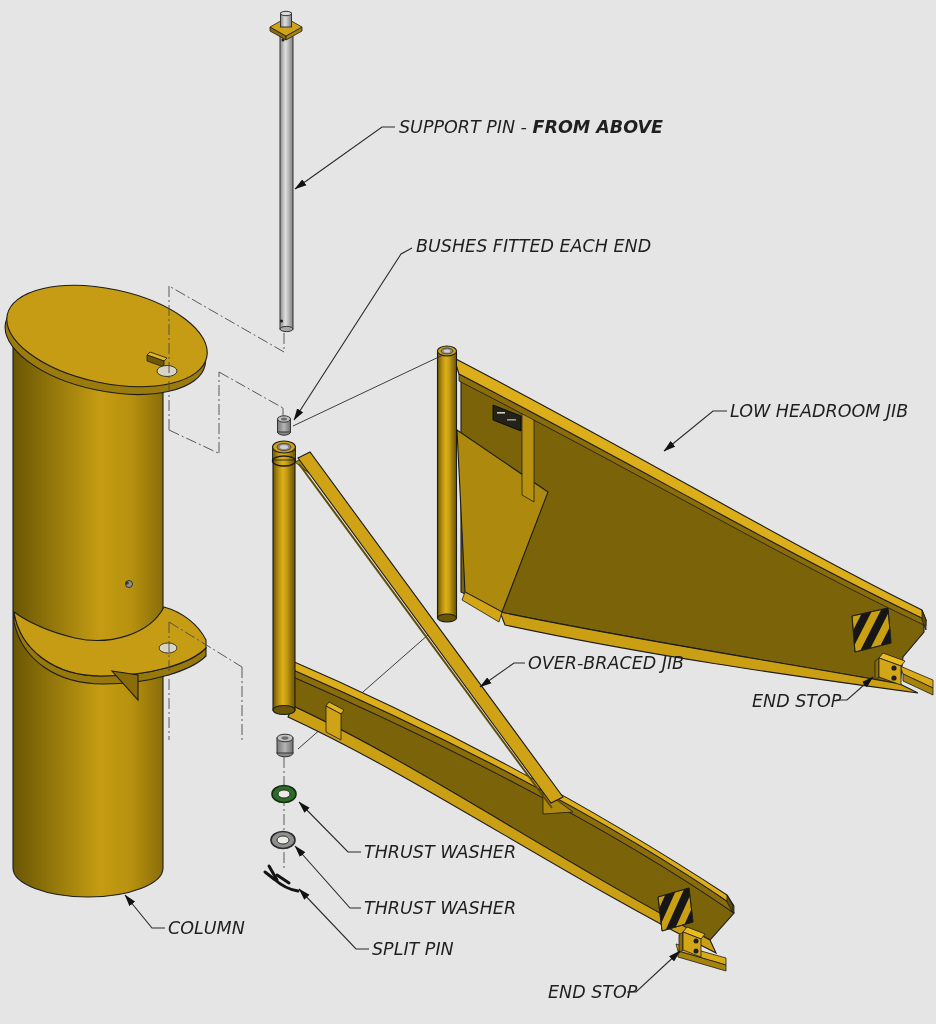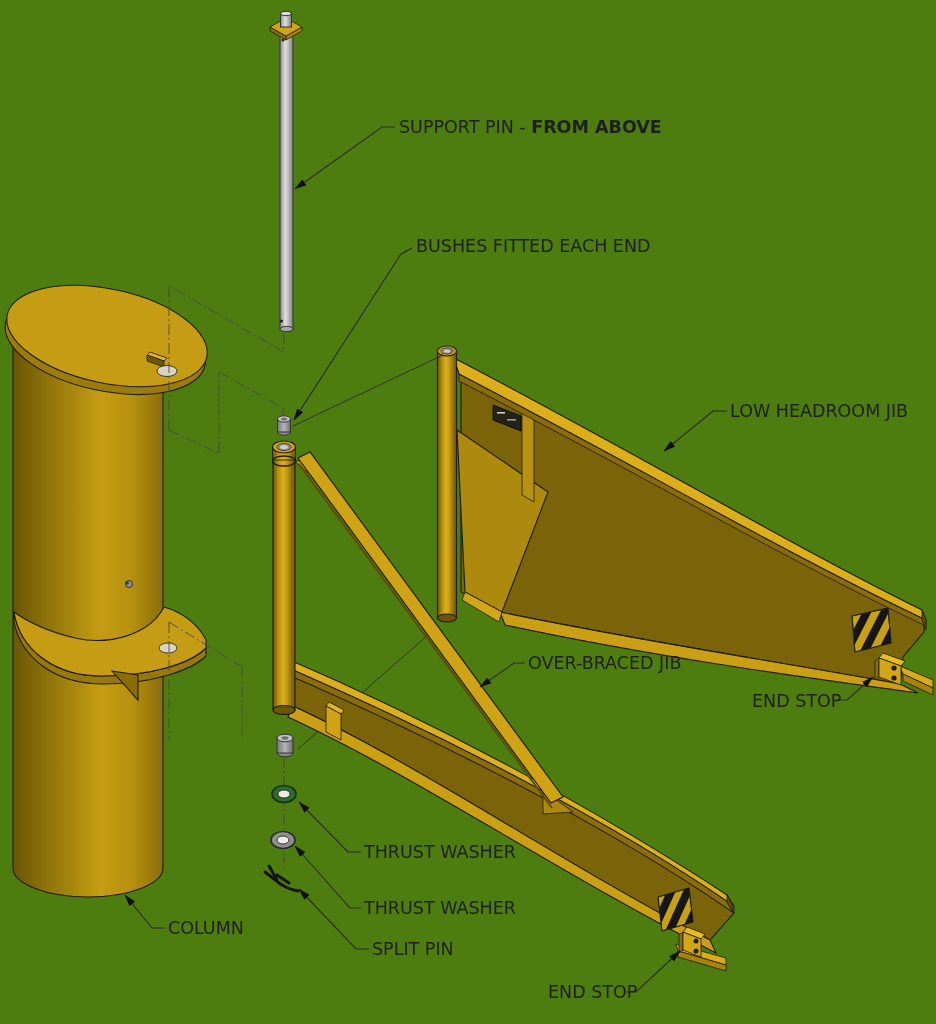--- a/index.html
+++ b/index.html
@@ -1,17 +1,17 @@
 <!DOCTYPE html>
 <html><head>
 <meta charset="utf-8">
 <style>
   html,body{margin:0;padding:0;background:#ffffff;}
-  #stage{position:relative;width:936px;height:1024px;background:#4d7c0f;overflow:hidden;
-         font-family:"DejaVu Sans","Liberation Sans",sans-serif;}
+  #stage{position:relative;width:936px;height:1024px;background:#e5e5e5;overflow:hidden;
+         font-family:"DejaVu Sans","Liberation Sans",sans-serif;font-style:italic;}
   svg{display:block;}
   text{font-family:"DejaVu Sans","Liberation Sans",sans-serif;font-size:17.5px;fill:#1f1f1f;}
   .leader{stroke:#2a2a2a;stroke-width:1.1;fill:none;}
   .thin{stroke:#2a2a2a;stroke-width:0.9;fill:none;}
   .phantom{stroke:#4a4a4a;stroke-width:0.9;fill:none;stroke-dasharray:11 3 2 3;}
   .ol{stroke:#1c1c1c;stroke-width:1.1;}
   .ol-thin{stroke:#1c1c1c;stroke-width:0.8;}
 </style>
 </head>
 <body>

